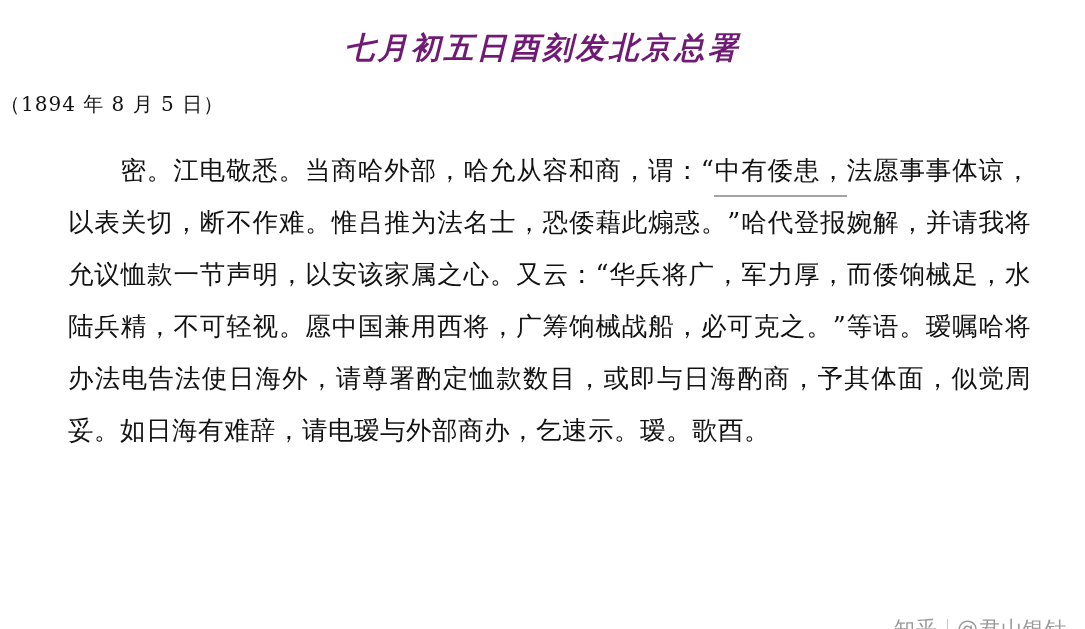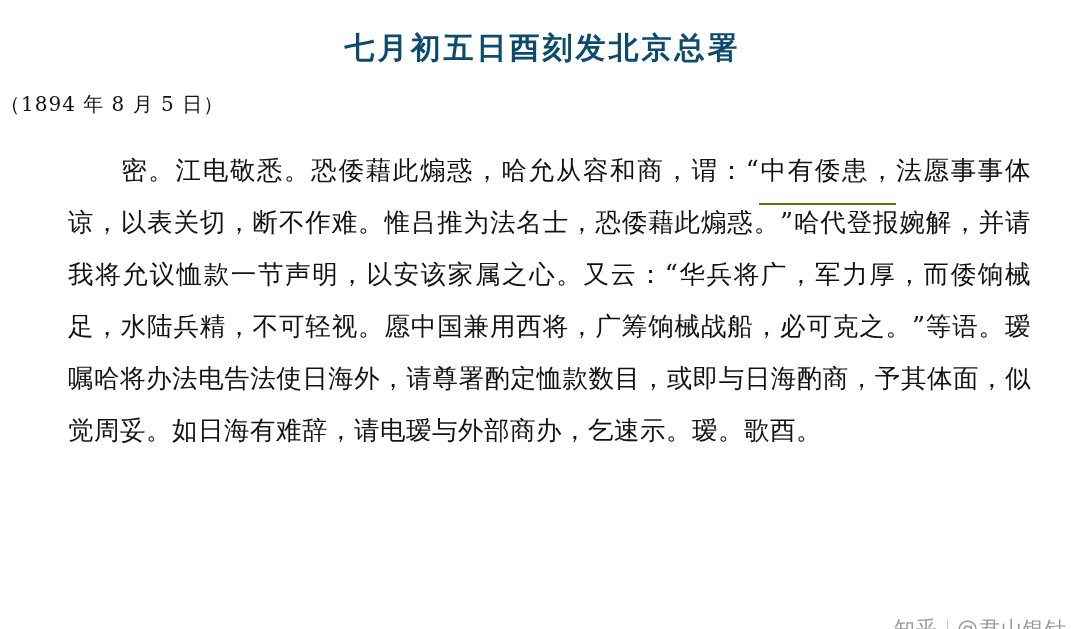--- a/index.html
+++ b/index.html
@@ -20,22 +20,23 @@
     width: 1085px;
     height: 629px;
     box-sizing: border-box;
   }
   .doc-title {
     text-align: center;
     font-size: 30px;
     font-weight: bold;
     letter-spacing: 3px;
     margin: 28px 0 0 0;
-    color: #0c4a6e;
+    color: #701a75;
     font-family: "DejaVu Serif", "Liberation Serif", serif;
+    font-style: italic;
   }
   .doc-date {
     text-align: left;
     font-size: 20px;
     letter-spacing: 1px;
     margin: 22px 0 0 0;
     color: #141414;
   }
   .body-block {
     margin: 26px 54px 0 68px;
@@ -48,22 +49,22 @@
   }
   .body-block p {
     margin: 0;
     text-indent: 0;
   }
   .indent {
     display: inline-block;
     width: 52px;
   }
   .underline-red {
-    border-bottom: 2px solid #4d7c0f;
-    padding-bottom: 18px;
+    border-bottom: 2px solid #a3a3a3;
+    padding-bottom: 10px;
   }
   .watermark {
     position: absolute;
     right: 18px;
     bottom: 14px;
     display: flex;
     align-items: center;
     gap: 9px;
     color: #9a9a9a;
     font-size: 21px;
@@ -88,21 +89,21 @@
 </head>
 <body>
 
 <div class="page">
 
   <h1 class="doc-title">七月初五日酉刻发北京总署</h1>
 
   <div class="doc-date">（1894 年 8 月 5 日）</div>
 
   <div class="body-block">
-    <p><span class="indent"></span><span>密。江电敬悉。恐倭藉此煽惑，哈允从容和商，谓：“</span><span class="underline-red">中有倭患，</span><span>法愿事事体谅，以表关切，断不作难。惟吕推为法名士，恐倭藉此煽惑。”哈代登报婉解，并请我将允议恤款一节声明，以安该家属之心。又云：“华兵将广，军力厚，而倭饷械足，水陆兵精，不可轻视。愿中国兼用西将，广筹饷械战船，必可克之。”等语。瑷嘱哈将办法电告法使日海外，请尊署酌定恤款数目，或即与日海酌商，予其体面，似觉周妥。如日海有难辞，请电瑷与外部商办，乞速示。瑷。歌酉。</span></p>
+    <p><span class="indent"></span><span>密。江电敬悉。当商哈外部，哈允从容和商，谓：“</span><span class="underline-red">中有倭患，</span><span>法愿事事体谅，以表关切，断不作难。惟吕推为法名士，恐倭藉此煽惑。”哈代登报婉解，并请我将允议恤款一节声明，以安该家属之心。又云：“华兵将广，军力厚，而倭饷械足，水陆兵精，不可轻视。愿中国兼用西将，广筹饷械战船，必可克之。”等语。瑷嘱哈将办法电告法使日海外，请尊署酌定恤款数目，或即与日海酌商，予其体面，似觉周妥。如日海有难辞，请电瑷与外部商办，乞速示。瑷。歌酉。</span></p>
   </div>
 
   <div class="watermark">
     <span class="logo">知乎</span>
     <span class="sep"></span>
     <span class="handle">@君山银针</span>
   </div>
 
 </div>
 

